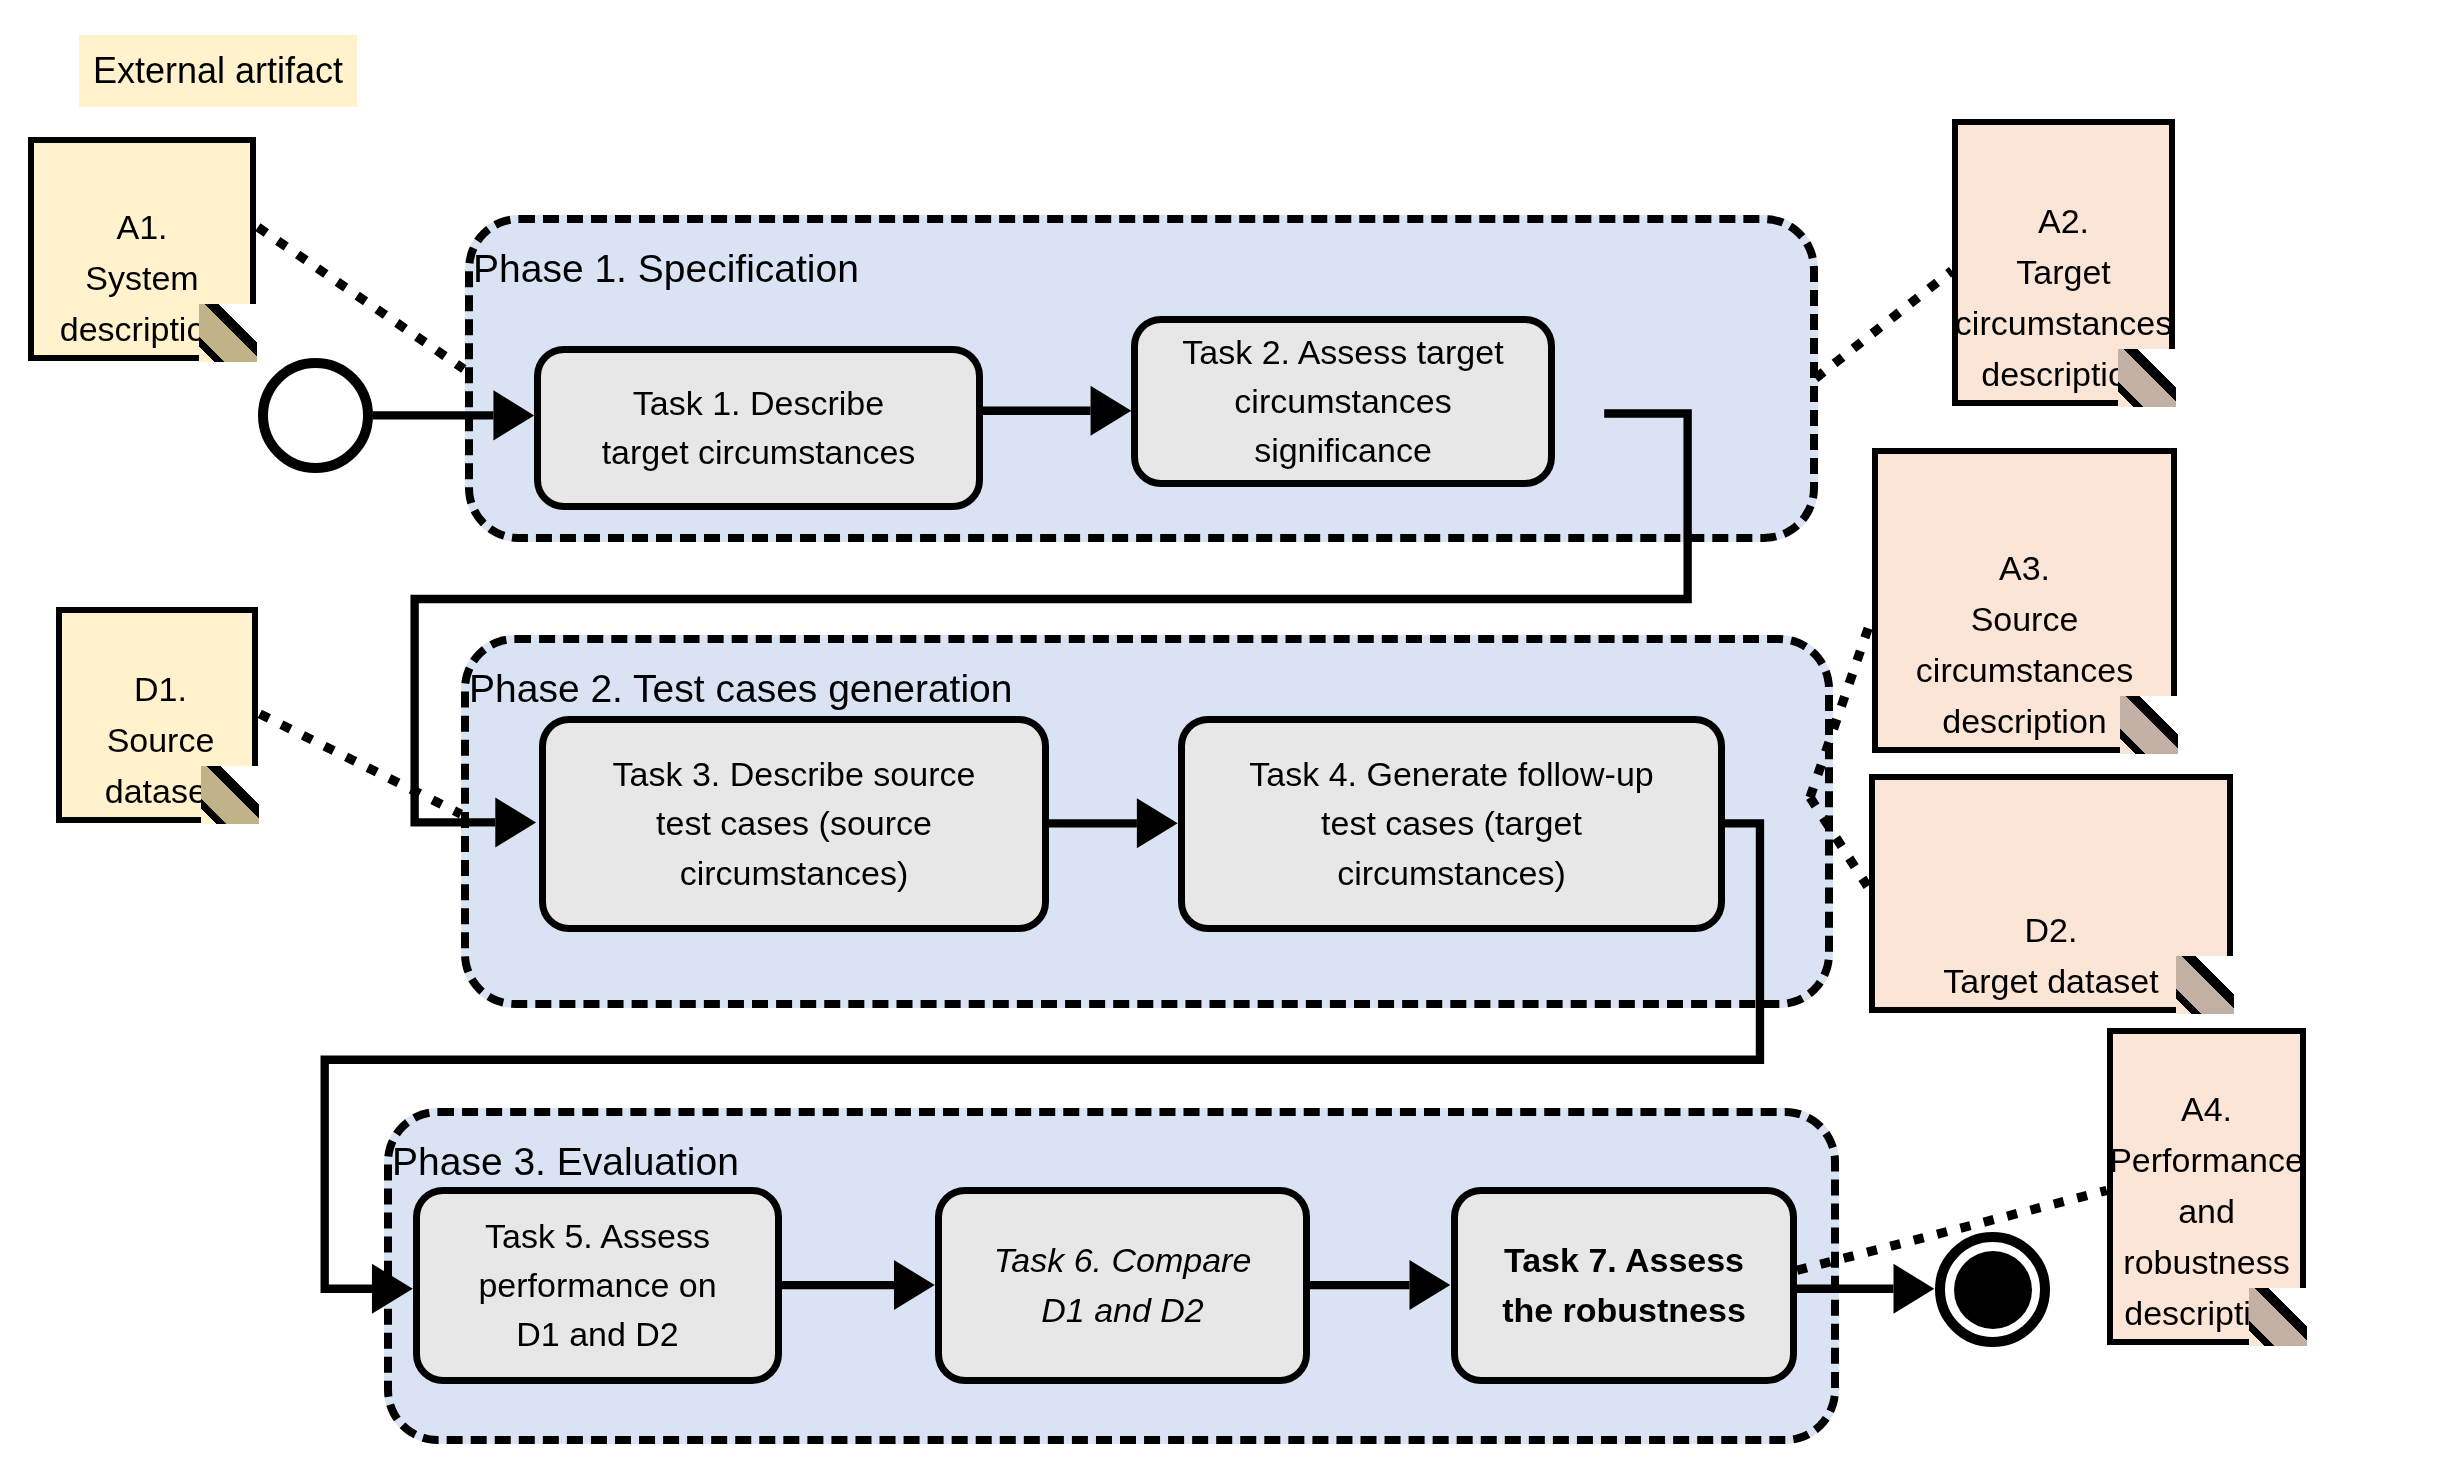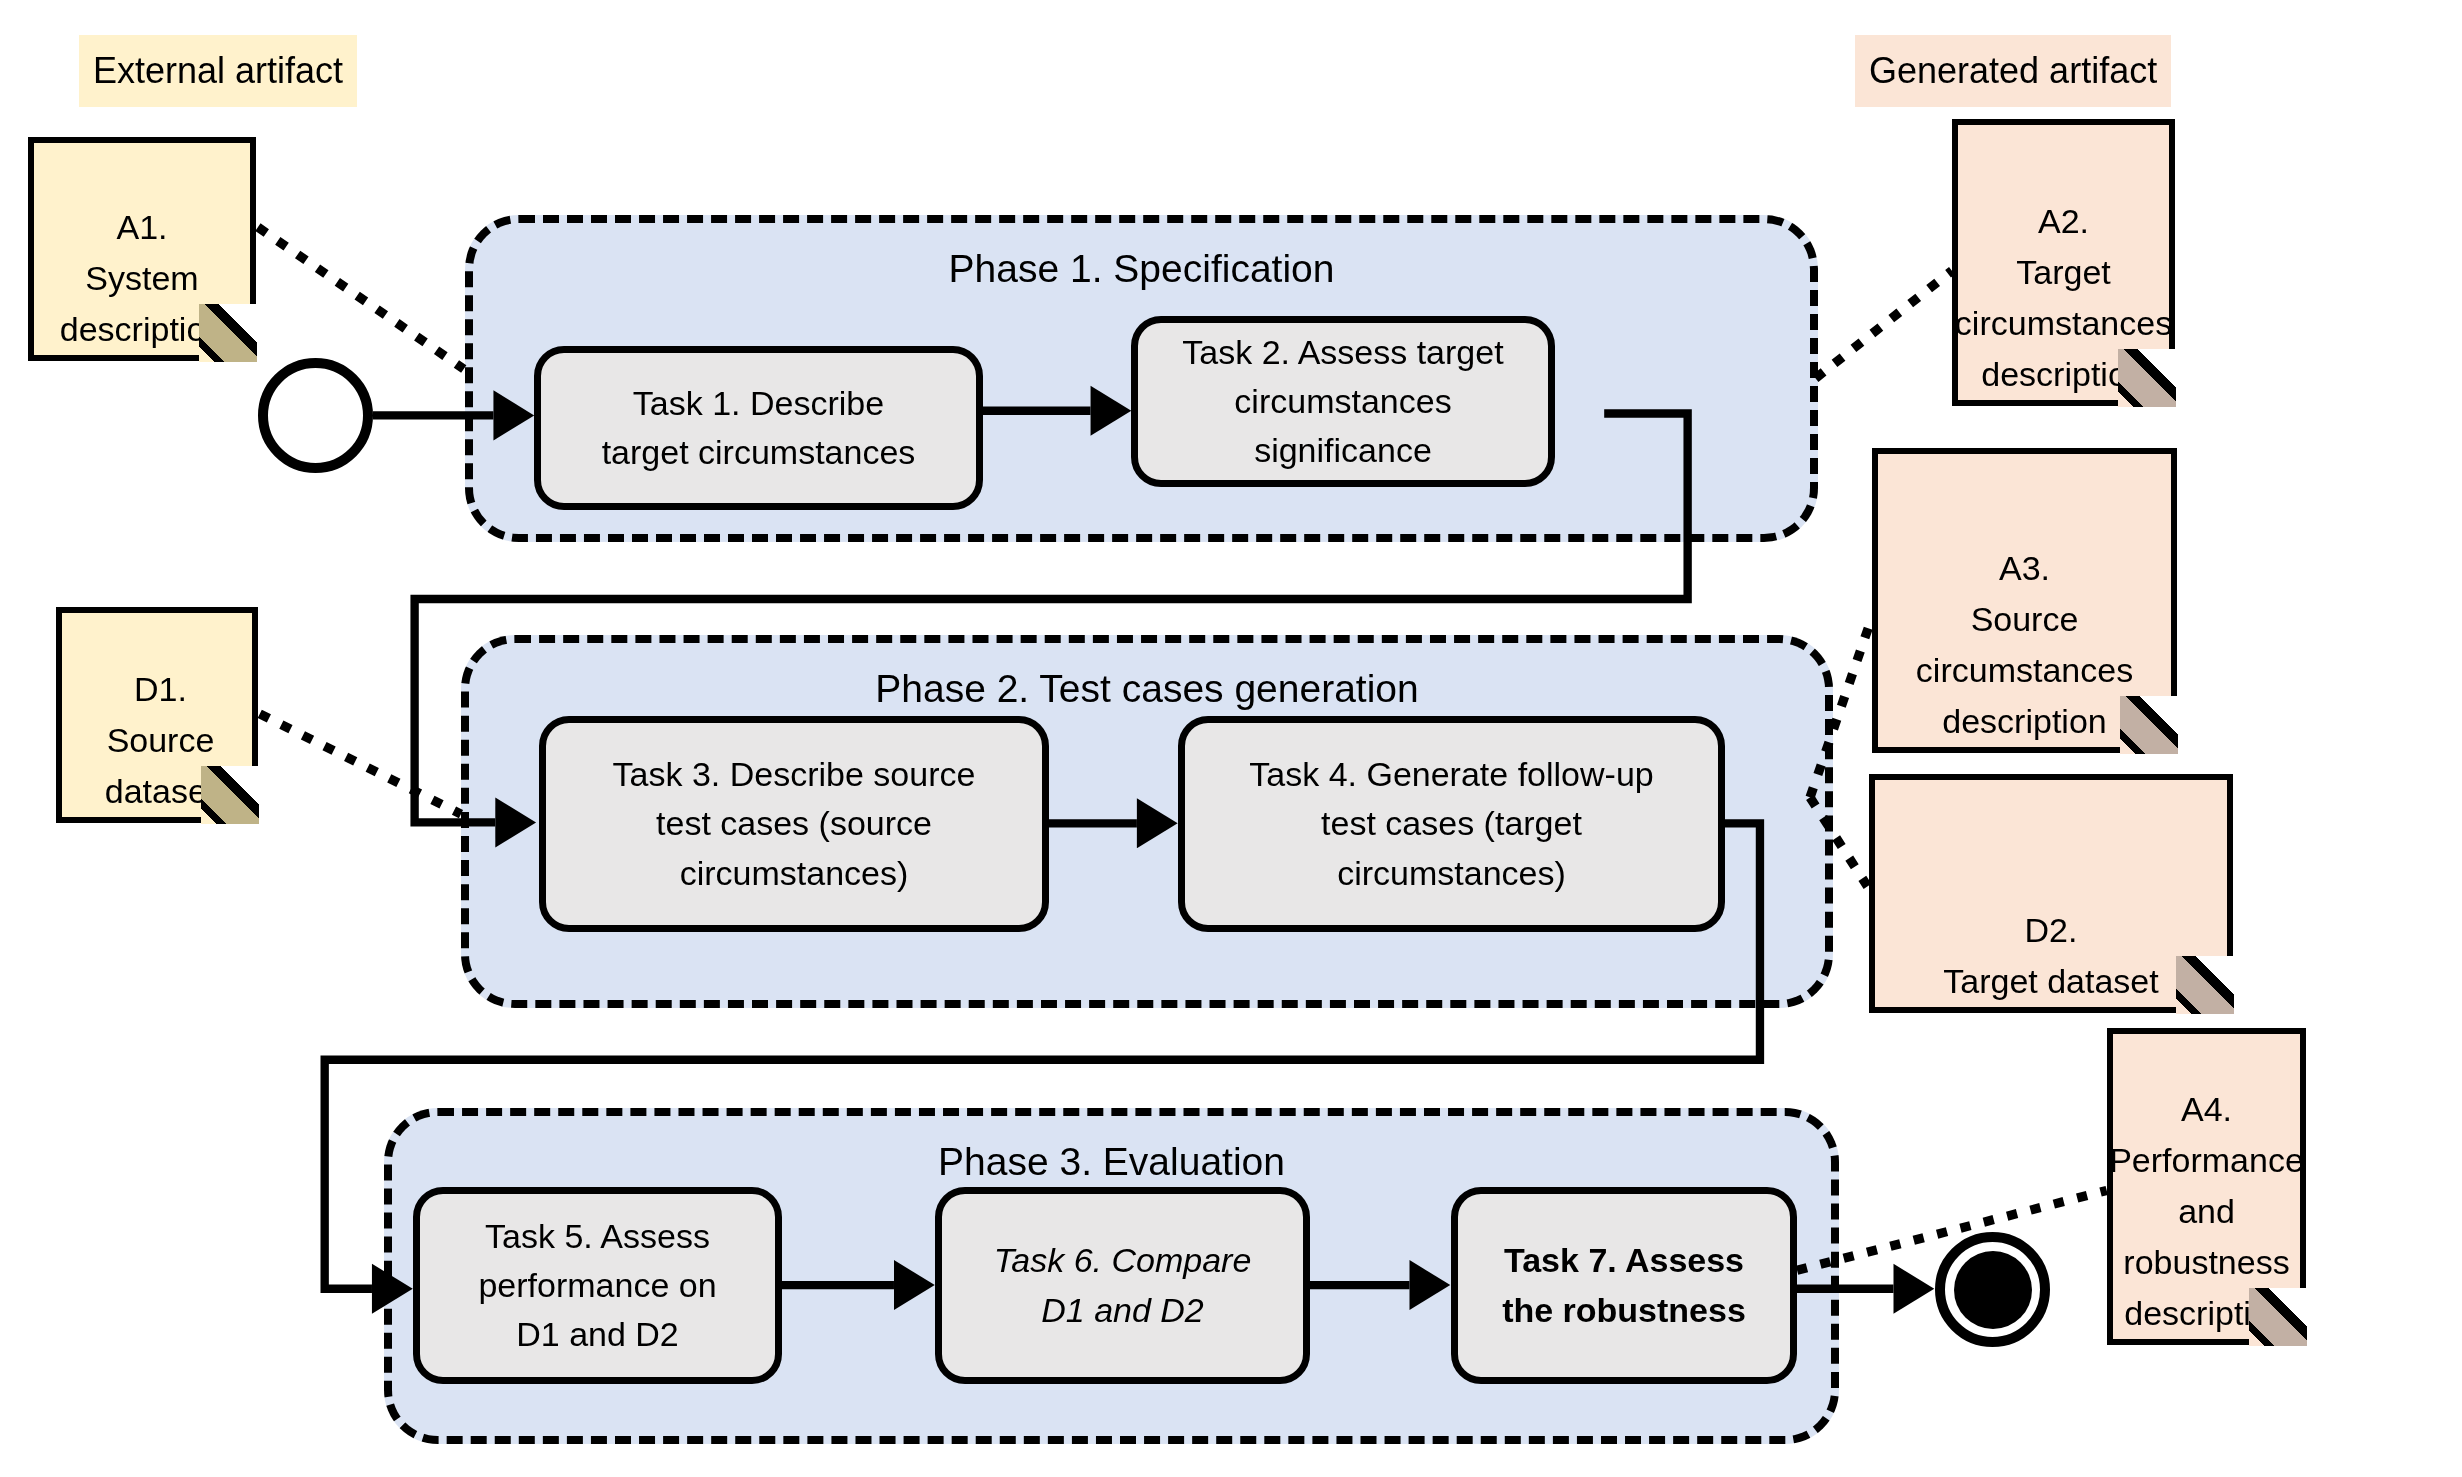--- a/index.html
+++ b/index.html
@@ -29,21 +29,20 @@
     border:8.3px dashed var(--stroke);
     border-radius:54px;
     box-sizing:border-box;
     z-index:1;
   }
   .phase-1 { left:465px; top:215px; width:1353px; height:327px; }
   .phase-2 { left:461px; top:635px; width:1372px; height:373px; }
   .phase-3 { left:384px; top:1108px; width:1455px; height:336px; }
   .phase-title {
     margin-top:24px;
-    text-align:center;
     font-size:39px; color:#000;
   }
 
   
   .task {
     position:absolute;
     background:var(--task-fill);
     border:7.4px solid var(--stroke);
     border-radius:30px;
     box-sizing:border-box;
@@ -120,21 +119,20 @@
   .flow-line   { stroke:var(--stroke); stroke-width:9; fill:none; }
   .flow-head   { fill:var(--stroke); }
   .dotted-link { stroke:var(--stroke); stroke-width:10; fill:none; stroke-dasharray:11 15; }
 </style>
 </head>
 <body>
 
 <div class="canvas">
 
   <div class="legend-label legend-external">External artifact</div>
-  <div class="legend-label legend-generated">Generated artifact</div>
 
   <div class="phase phase-1">
     <div class="phase-title">Phase 1. Specification</div>
   </div>
   <div class="phase phase-2">
     <div class="phase-title">Phase 2. Test cases generation</div>
   </div>
   <div class="phase phase-3">
     <div class="phase-title">Phase 3. Evaluation</div>
   </div>

